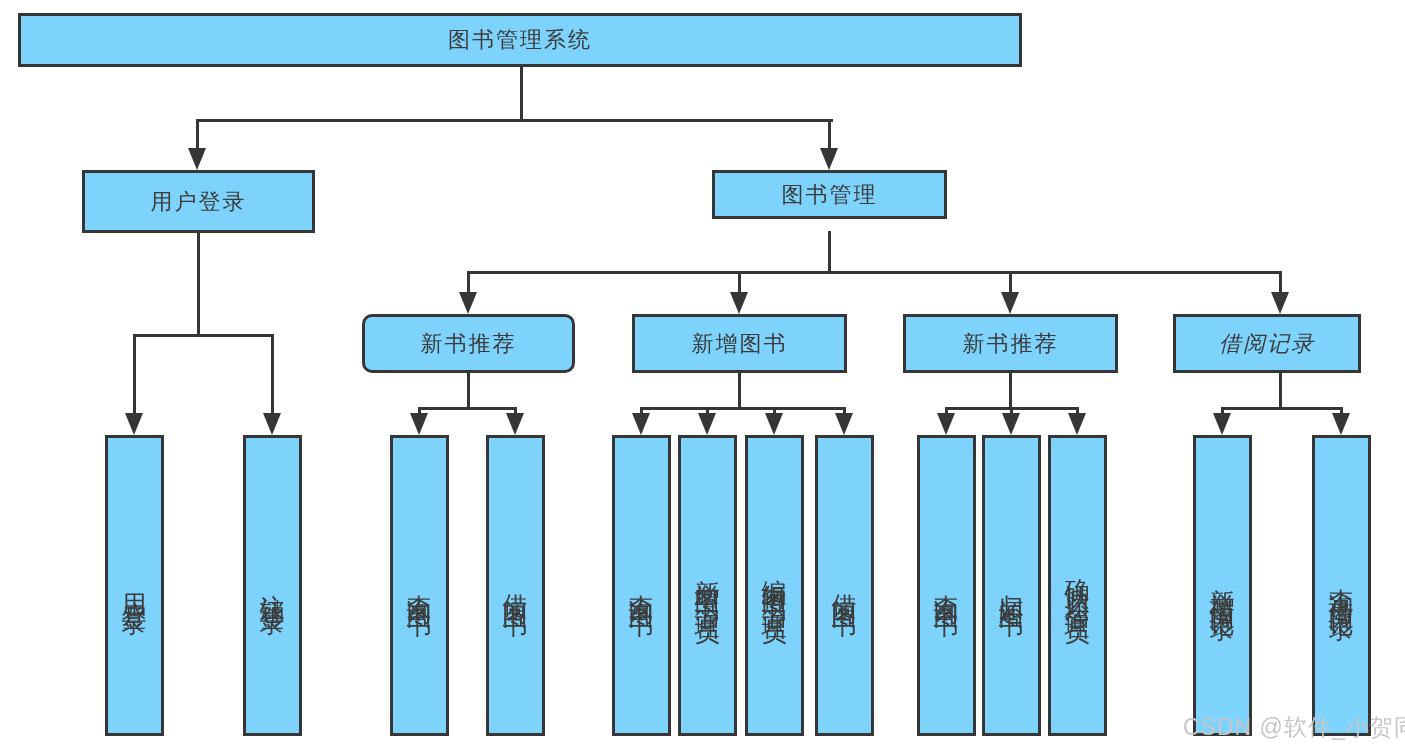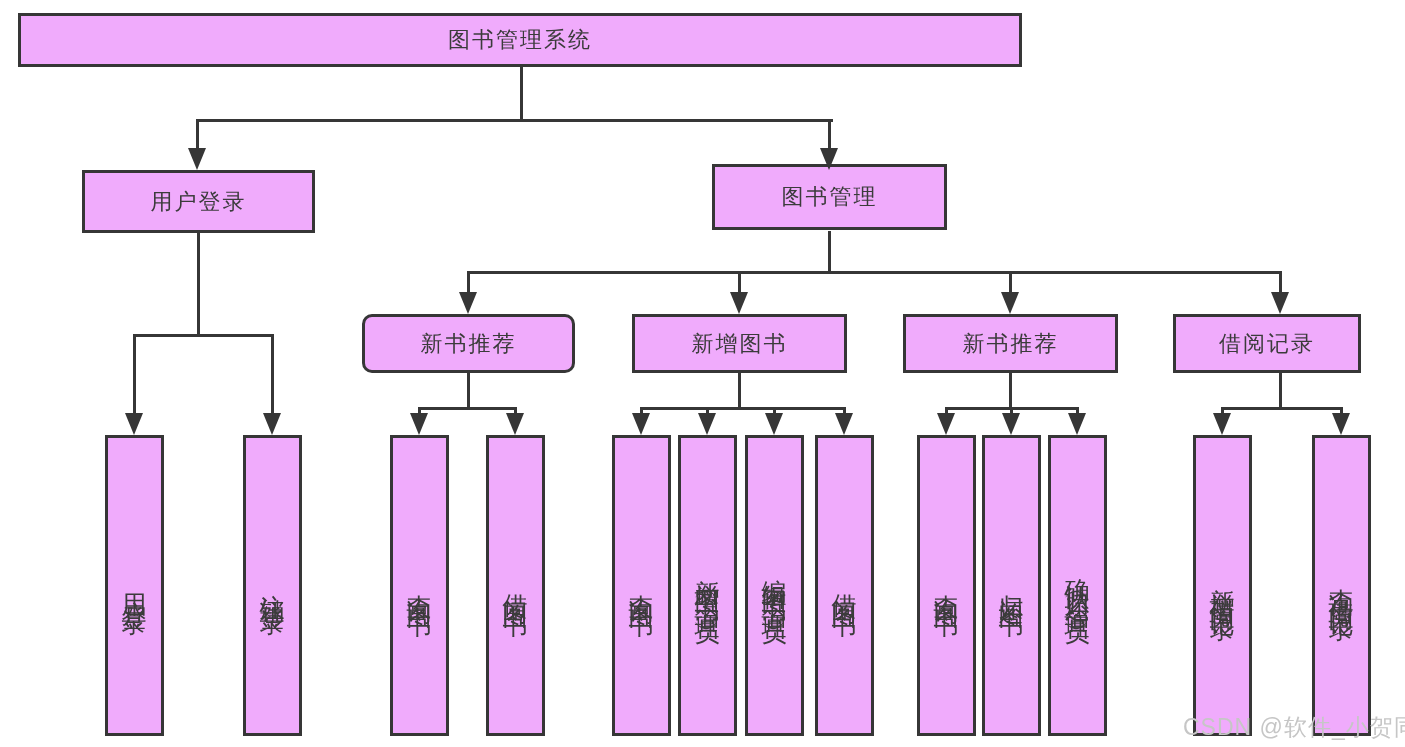--- a/index.html
+++ b/index.html
@@ -1,21 +1,21 @@
 <!DOCTYPE html>
 <html><head>
 <meta charset="utf-8">
 <style>
   html,body{margin:0;padding:0;}
   body{
     width:1405px;height:747px;position:relative;background:#ffffff;
     font-family:"Liberation Sans",sans-serif;overflow:hidden;
   }
   .box{
-    position:absolute;box-sizing:border-box;background:#f0abfc;
+    position:absolute;box-sizing:border-box;background:#7dd3fc;
     border:3px solid #363636;color:#3b3b3b;
     display:flex;align-items:center;justify-content:center;
   }
   .hbox{font-size:22px;letter-spacing:2px;}
   .vbox{
     writing-mode:vertical-rl;text-orientation:mixed;
     font-size:25px;letter-spacing:6px;line-height:1.2;
   }
   .line{position:absolute;background:#363636;}
   .arrow{
@@ -32,37 +32,37 @@
 <body>
 
 <div class="box hbox" style="left:18px;top:13px;width:1004px;height:54px;">
   <span>图书管理系统</span>
 </div>
 
 <div class="box hbox" style="left:82px;top:170px;width:233px;height:63px;">
   <span>用户登录</span>
 </div>
 
-<div class="box hbox" style="left:712px;top:164px;width:235px;height:66px;">
+<div class="box hbox" style="left:712px;top:170px;width:235px;height:49px;">
   <span>图书管理</span>
 </div>
 
 <div class="box hbox" style="left:362px;top:314px;width:213px;height:59px;border-radius:10px;">
   <span>新书推荐</span>
 </div>
 
 <div class="box hbox" style="left:632px;top:314px;width:215px;height:59px;">
   <span>新增图书</span>
 </div>
 
 <div class="box hbox" style="left:903px;top:314px;width:215px;height:59px;">
   <span>新书推荐</span>
 </div>
 
-<div class="box hbox" style="left:1173px;top:314px;width:188px;height:59px;">
+<div class="box hbox" style="left:1173px;top:314px;width:188px;height:59px;font-style:italic;">
   <span>借阅记录</span>
 </div>
 
 <div class="box vbox" style="left:105px;top:435px;width:59px;height:301px;">
   <span>用户登录</span>
 </div>
 <div class="box vbox" style="left:243px;top:435px;width:59px;height:301px;">
   <span>注销登录</span>
 </div>
 

